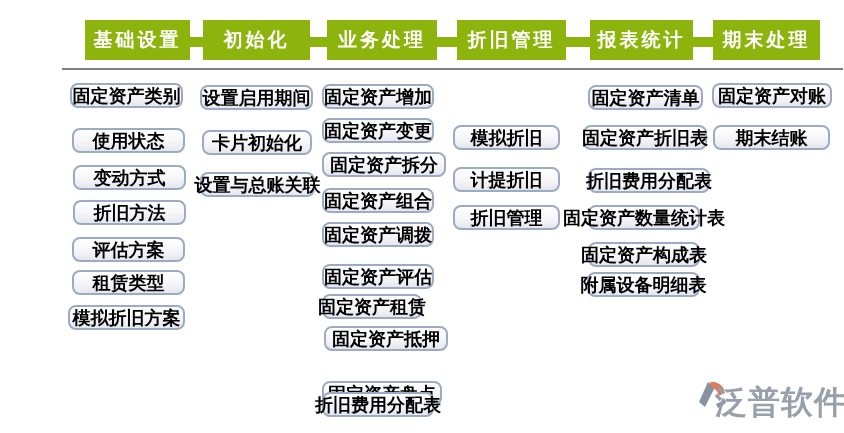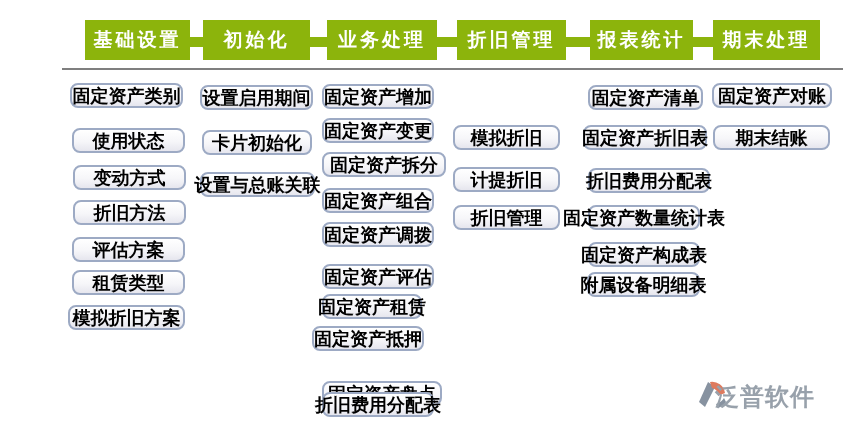--- a/index.html
+++ b/index.html
@@ -19,21 +19,21 @@
     position:absolute; height:25px; box-sizing:border-box;
     border:2px solid #9daac4; border-radius:8px;
     background:linear-gradient(180deg,#ffffff 0%,#f6f6f9 55%,#e6e6ee 100%);
     box-shadow: inset 0 1px 0 #ffffff;
     color:#000000; font-weight:bold; font-size:18px; white-space:nowrap;
     display:flex; align-items:center; justify-content:center;
     overflow:visible; cursor:pointer;
   }
   .brand-name {
     position:absolute; left:715px; top:381px; width:112px;
-    color:#98a1ab; font-weight:bold; font-size:24px; letter-spacing:1px; white-space:nowrap;
+    color:#98a1ab; font-weight:bold; font-size:32px; letter-spacing:1px; white-space:nowrap;
   }
   .brand-url {
     position:absolute; left:695px; top:408px; width:146px;
     color:#d4604f; font-weight:bold; font-size:14px; letter-spacing:0.4px; white-space:nowrap;
     font-family:"Liberation Serif","DejaVu Serif",serif;
   }
   .brand-icon { position:absolute; left:696px; top:380px; }
 </style>
 </head>
 <body>
@@ -67,21 +67,21 @@
   <div class="btn" style="left:202px;top:130px;width:110px">卡片初始化</div>
   <div class="btn" style="left:200px;top:172px;width:115px">设置与总账关联</div>
 
   <div class="btn" style="left:322px;top:84px;width:112px">固定资产增加</div>
   <div class="btn" style="left:322px;top:118px;width:112px">固定资产变更</div>
   <div class="btn" style="left:322px;top:152px;width:124px">固定资产拆分</div>
   <div class="btn" style="left:322px;top:188px;width:112px">固定资产组合</div>
   <div class="btn" style="left:322px;top:222px;width:112px">固定资产调拨</div>
   <div class="btn" style="left:322px;top:264px;width:112px">固定资产评估</div>
   <div class="btn" style="left:322px;top:294px;width:100px">固定资产租赁</div>
-  <div class="btn" style="left:312px;top:326px;width:112px">固定资产抵押</div>
+  <div class="btn" style="left:324px;top:326px;width:124px">固定资产抵押</div>
   <div class="btn" style="left:322px;top:381px;width:120px">固定资产盘点</div>
   <div class="btn" style="left:322px;top:392px;width:112px">折旧费用分配表</div>
 
   <div class="btn" style="left:453px;top:125px;width:107px">模拟折旧</div>
   <div class="btn" style="left:453px;top:167px;width:107px">计提折旧</div>
   <div class="btn" style="left:453px;top:205px;width:107px">折旧管理</div>
 
   <div class="btn" style="left:588px;top:85px;width:115px">固定资产清单</div>
   <div class="btn" style="left:583px;top:125px;width:124px">固定资产折旧表</div>
   <div class="btn" style="left:588px;top:168px;width:122px">折旧费用分配表</div>

